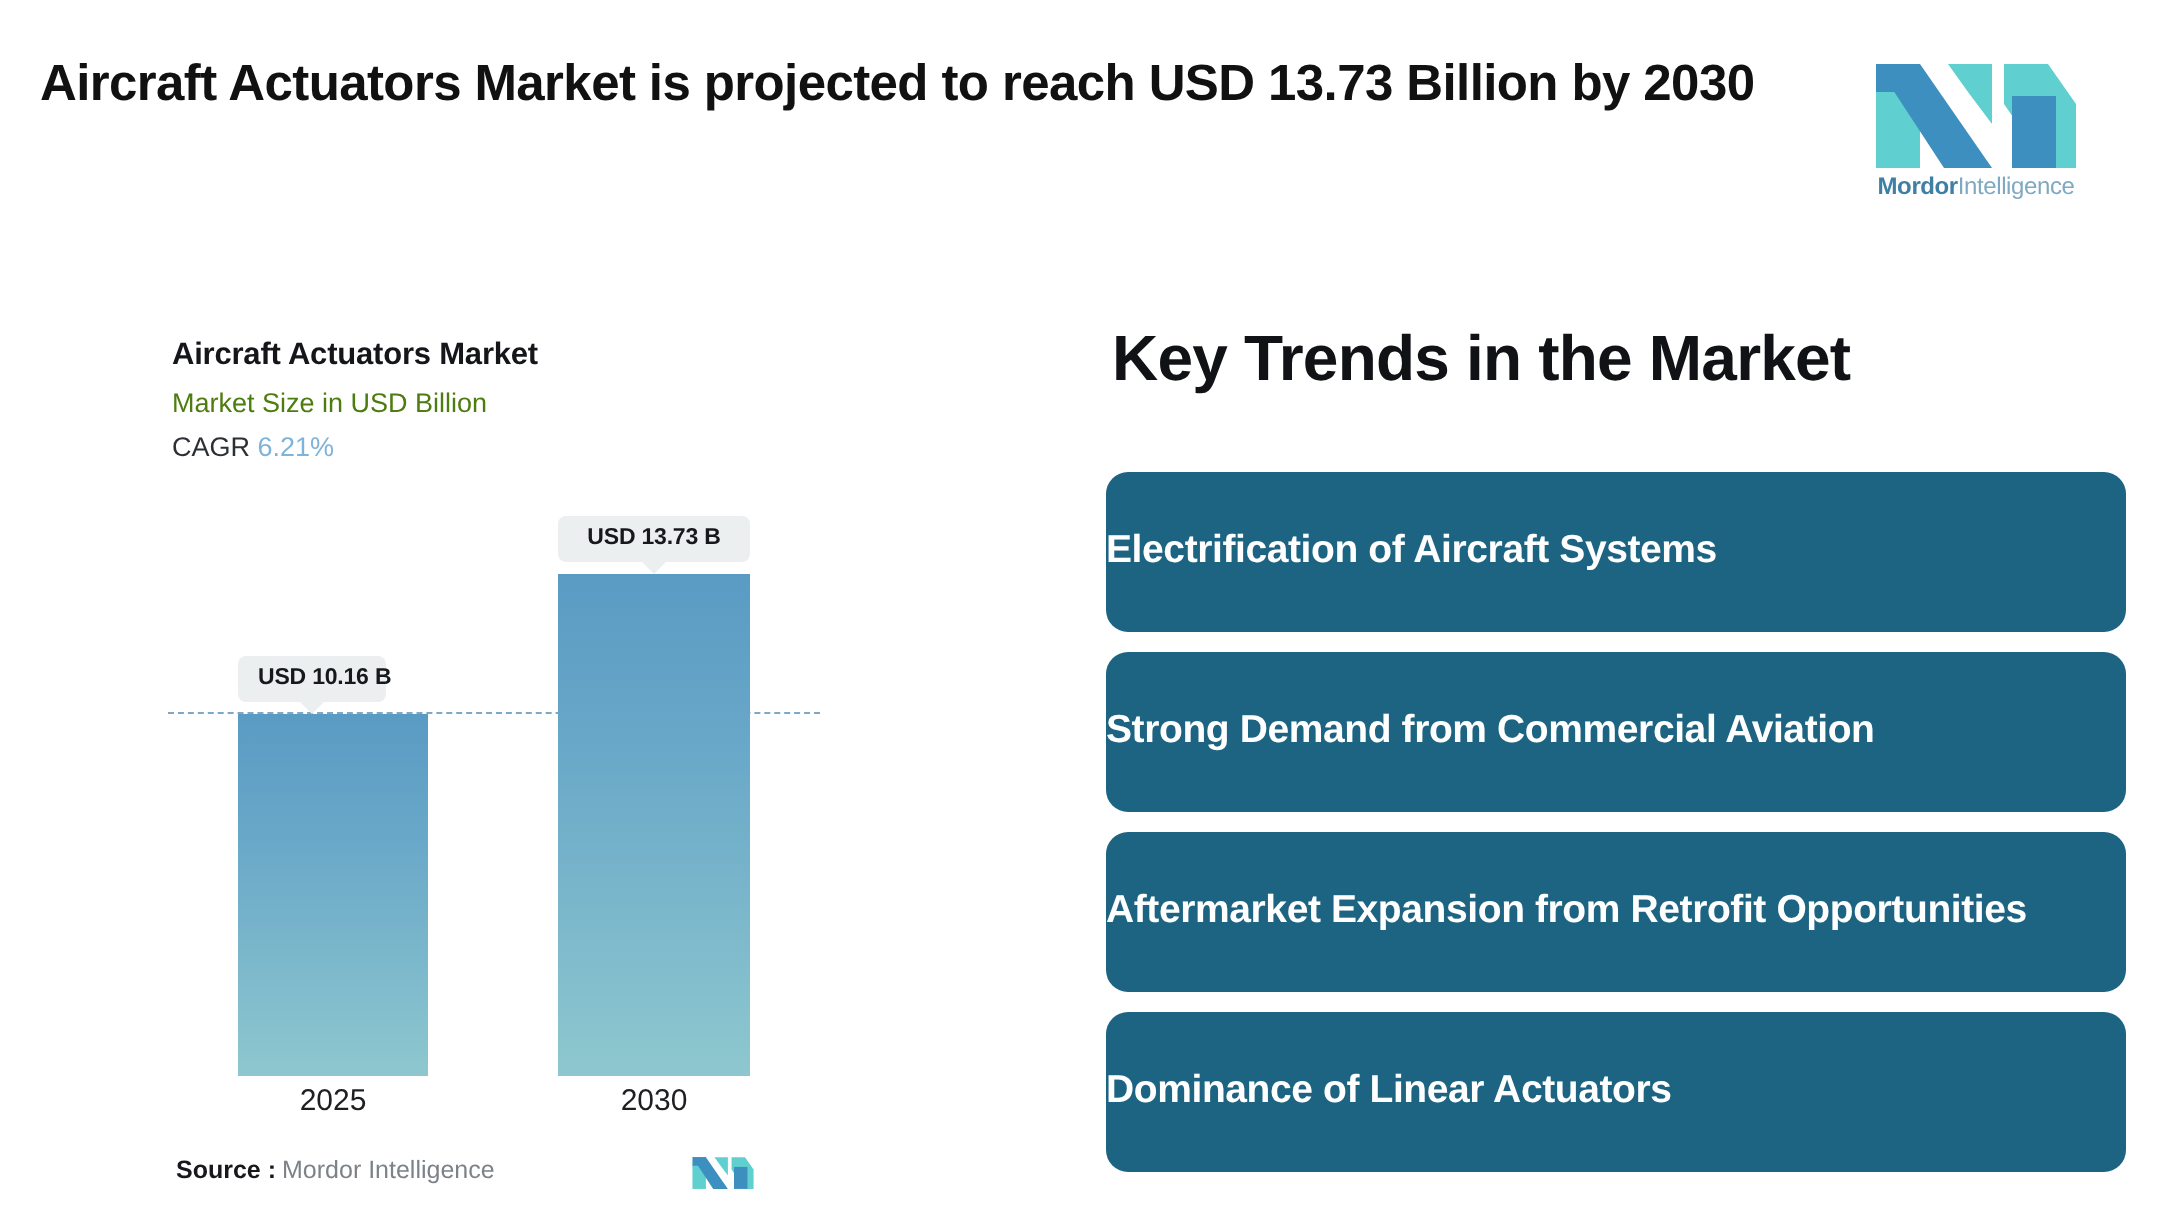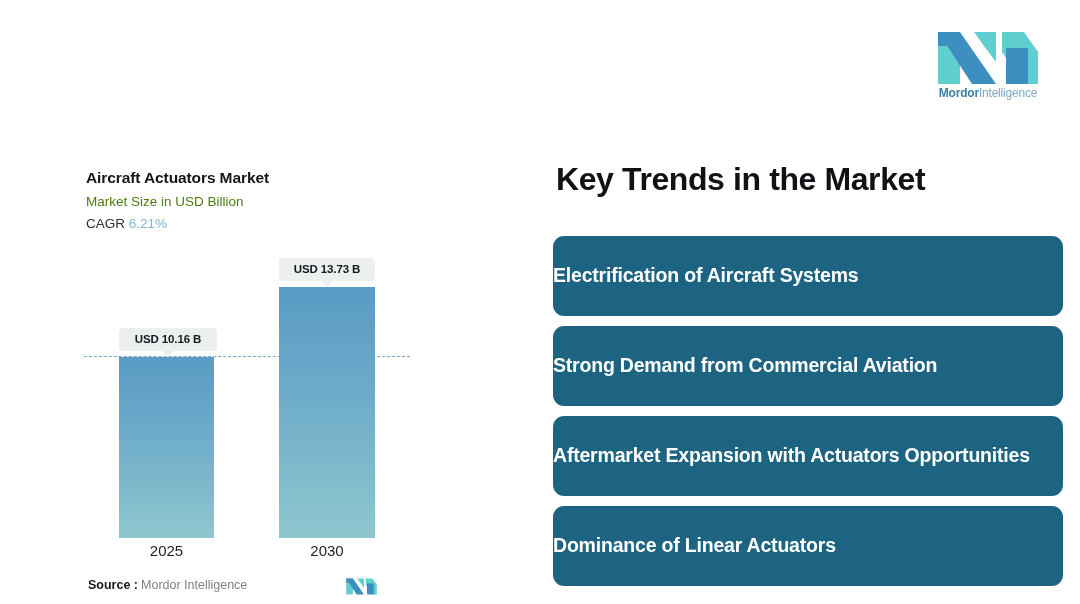--- a/index.html
+++ b/index.html
@@ -148,21 +148,21 @@
     content: "";
     position: absolute;
     left: 50%;
     bottom: -6px;
     margin-left: -6px;
     width: 0; height: 0;
     border-left: 6px solid transparent;
     border-right: 6px solid transparent;
     border-top: 6px solid #eceff0;
   }
-  .tip-2025 { left: 119px; top: 178px; width: 98px; box-sizing: border-box; text-align: center; }
+  .tip-2025 { left: 119px; top: 178px; width: 74px; box-sizing: border-box; text-align: center; }
   .tip-2030 { left: 279px; top: 108px; width: 96px; box-sizing: border-box; text-align: center; }
 
   .xtick {
     position: absolute;
     top: 392px;
     font-size: 15px;
     color: #1d1f23;
     text-align: center;
   }
   .xtick-2025 { left: 119px; width: 95px; }
@@ -227,20 +227,21 @@
     font-weight: bold;
     color: #ffffff;
     line-height: 1.32;
     letter-spacing: -0.2px;
   }
 </style>
 </head>
 <body>
 
 <div class="header">
+  <div class="header-title">Aircraft Actuators Market is projected to reach USD 13.73 Billion by 2030</div>
 
   <div class="brand-logo">
     <svg class="brand-mark" width="108" height="62" viewBox="0 0 108 62">
       <polygon points="4,62 4,22 26,22 26,62" fill="#5fcfcf"></polygon>
       <polygon points="4,10 26,10 62,62 38,62" fill="#3d8fbf"></polygon>
       <polygon points="40,10 62,10 62,40 50,24" fill="#5fcfcf"></polygon>
       <polygon points="68,10 90,10 104,30 104,62 90,62 68,30" fill="#5fcfcf"></polygon>
       <polygon points="72,26 94,26 94,62 72,62" fill="#3d8fbf"></polygon>
       <polygon points="4,10 26,10 26,24 4,24" fill="#3d8fbf"></polygon>
     </svg>
@@ -291,19 +292,19 @@
   <div class="trends-heading">Key Trends in the Market</div>
 
   <div class="cards">
     <div class="card card-h1">
       <span class="card-label">Electrification of Aircraft Systems</span>
     </div>
     <div class="card card-h2">
       <span class="card-label">Strong Demand from Commercial Aviation</span>
     </div>
     <div class="card card-h3">
-      <span class="card-label">Aftermarket Expansion with Actuators Opportunities</span>
+      <span class="card-label">Aftermarket Expansion from Retrofit Opportunities</span>
     </div>
     <div class="card card-h4">
       <span class="card-label">Dominance of Linear Actuators</span>
     </div>
   </div>
 </div>
 
 </body></html>

